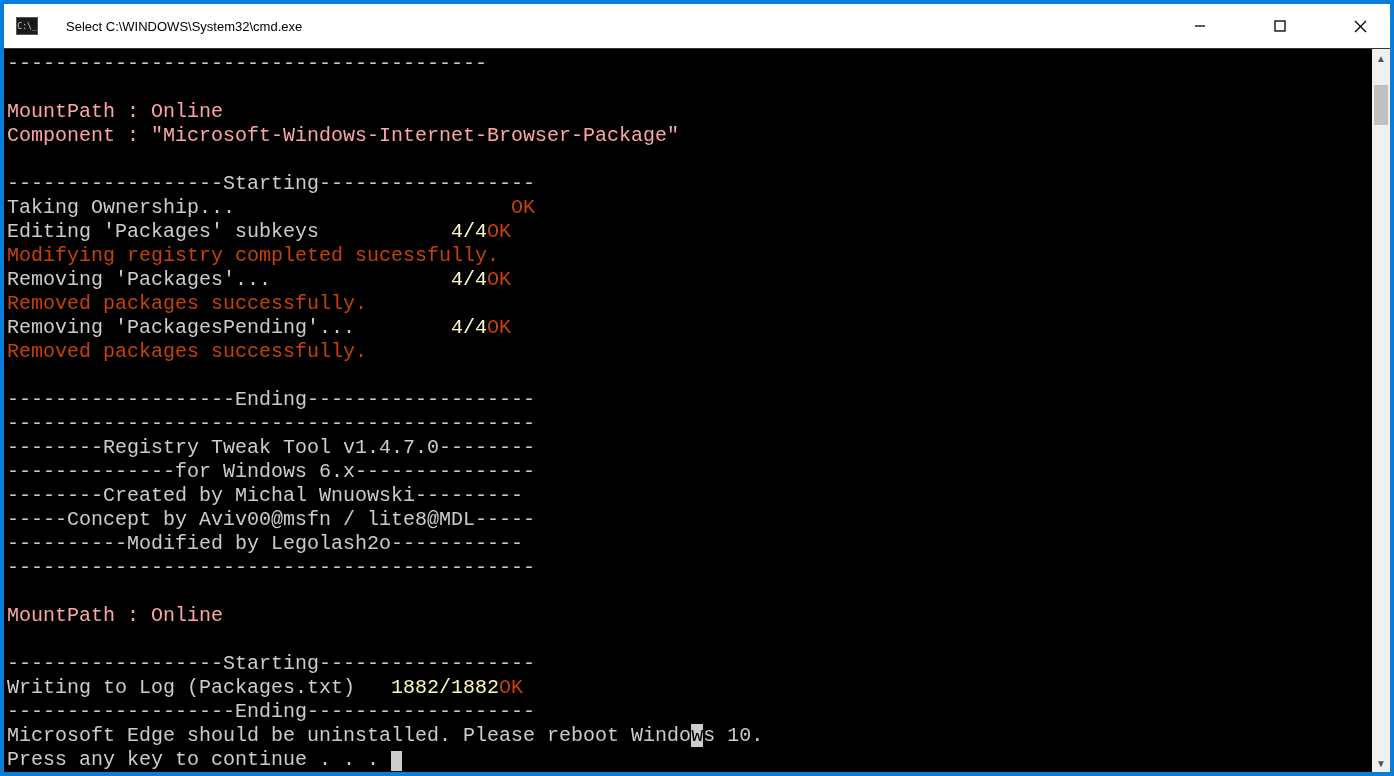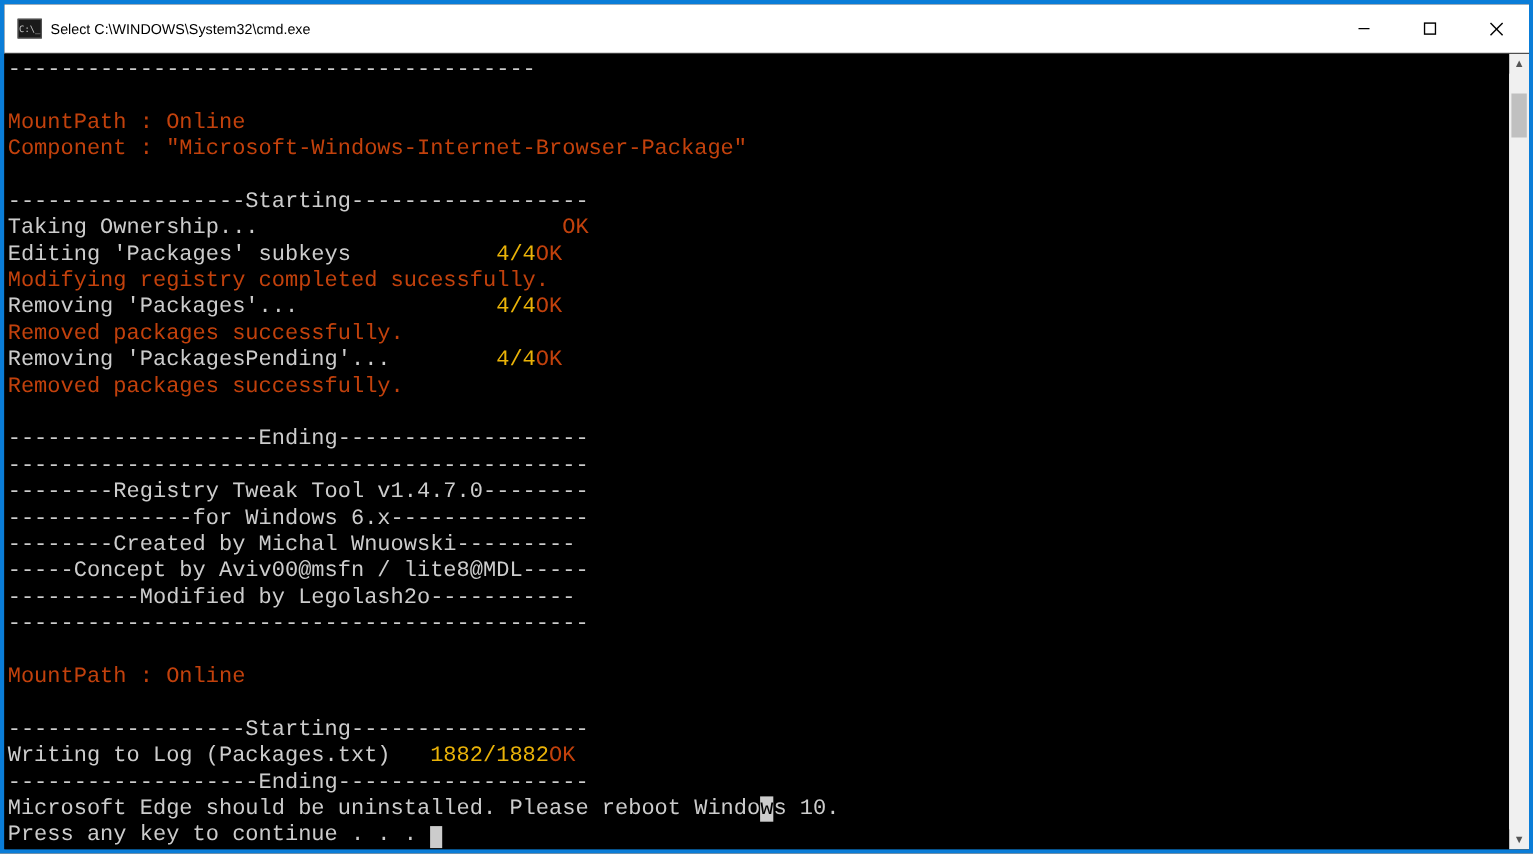--- a/index.html
+++ b/index.html
@@ -13,20 +13,21 @@
     width: 100%; height: 100%;
     background: #000;
     display: flex; flex-direction: column;
     position: relative;
   }
   .titlebar {
     height: 56px;
     background: #ffffff;
     display: flex; align-items: center;
     border-bottom: 1px solid #333;
+    gap: 20px;
   }
   .titlebar-icon {
     width: 22px; height: 18px;
     margin-left: 12px;
     background: #1a1a1a;
     border: 1px solid #555;
     display: inline-flex; align-items: center; justify-content: center;
     color: #ccc; font-size: 8px; font-family: monospace;
   }
   .titlebar-title {
@@ -49,23 +50,23 @@
   .terminal {
     flex: 1;
     padding: 3px 0 0 3px;
     font-family: Consolas, "Courier New", monospace;
     font-size: 20px;
     line-height: 24px;
     color: #cccccc;
     white-space: pre;
     overflow: hidden;
   }
-  .terminal .blue   { color: #c2410c; text-align: right; }
+  .terminal .blue   { color: #fca5a5; text-align: right; }
   .terminal .green  { color: #c2410c; }
-  .terminal .yellow { color: #eab308; }
+  .terminal .yellow { color: #fef9c3; }
   .terminal .white  { color: #cccccc; }
   .cursor {
     display: inline-block;
     width: 11px; height: 20px;
     background: #cccccc;
     vertical-align: text-bottom;
   }
   .sel {
     background: #cccccc;
     color: #000;

